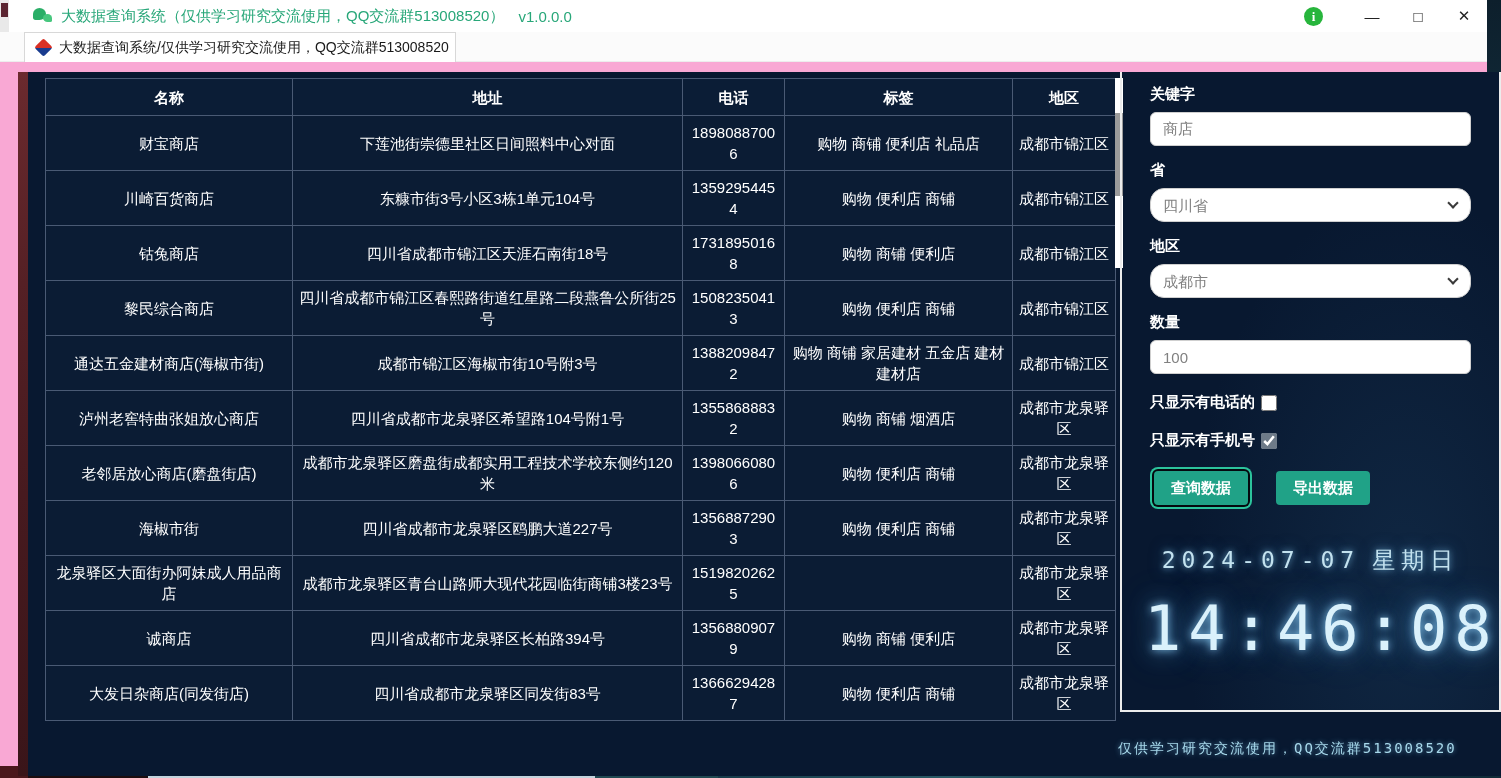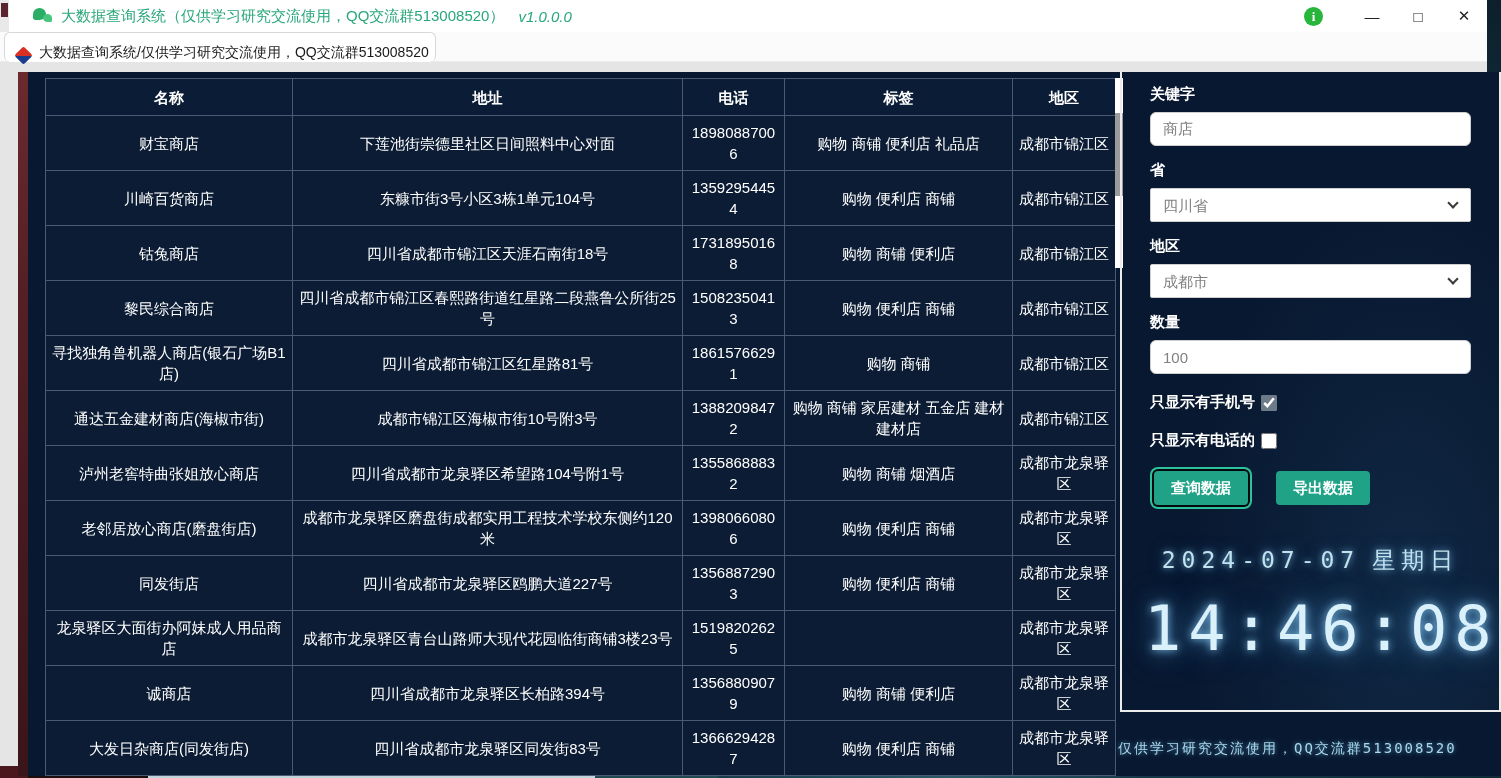--- a/index.html
+++ b/index.html
@@ -14,43 +14,43 @@
   .desktop-bottom { position:absolute; left:0; top:766px; width:1487px; height:12px; display:flex; }
   .db-seg1 { width:28px; background:#4a181c; }
   .db-seg2 { width:120px; background:#1c0d0f; }
   .db-seg3 { width:447px; background:#c2d3dc; }
   .db-seg4 { width:123px; background:#214952; }
   .db-seg5 { flex:1; background:linear-gradient(90deg,#173b4a 0%,#2a5a66 30%,#16394a 55%,#102c3a 100%); }
   .bg-window-edge { position:absolute; left:0; top:0; width:9px; height:32px; background:#e9e9e9; }
   .bg-window-glyph { position:absolute; left:1px; top:3px; width:7px; height:14px; background:#5a2430; }
 
   
-  .window { position:absolute; left:0; top:0; width:1487px; height:766px; background:#e5e5e5;padding-left:9px; }
+  .window { position:absolute; left:0; top:0; width:1487px; height:766px; background:#f9a8d4;padding-left:9px; }
 
   
   .titlebar { position:absolute; left:0; top:0; width:100%; height:32px; background:#ffffff;
     display:flex; align-items:center; }
   .app-icon { position:relative; width:20px; height:18px; margin-left:33px; }
   .app-icon .b1 { position:absolute; left:0; top:1px; width:13px; height:12px; border-radius:50% 50% 50% 20%; background:#2aae67; }
   .app-icon .b2 { position:absolute; left:10px; top:7px; width:9px; height:8px; border-radius:50% 50% 20% 50%; background:#47c77e; }
   .title-text { margin-left:8px; font-size:15px; color:#28a779; white-space:nowrap; }
-  .title-version { margin-left:14px; font-size:15px; color:#28a779;font-style:italic; }
+  .title-version { margin-left:14px; font-size:15px; color:#28a779; }
   .titlebar-controls { margin-left:auto; display:flex; align-items:center; height:100%; }
   .info-circle { width:19px; height:19px; border-radius:50%; background:#27b53c; color:#fff;
     font-size:13px; font-weight:bold; text-align:center; line-height:19px; font-family:"Liberation Serif",serif; }
   .win-btn { width:46px; height:32px; display:flex; align-items:center; justify-content:center;
     color:#222; font-size:15px; margin-left:0; }
   .win-btn.min { margin-left:26px; }
 
   
   .tabstrip { position:absolute; left:0; top:32px; width:100%; height:30px; background:#fbfbfb;
     border-bottom:1px solid #ededed; display:flex; }
-  .tab { margin-left:4px; width:432px; height:30px; background:#ffffff;
+  .tab { margin-left:24px; width:432px; height:30px; background:#ffffff;
     border-left:1px solid #d8d8d8; border-right:1px solid #d8d8d8; border-top:1px solid #d8d8d8;
-    display:flex; align-items:flex-end; padding-left:12px;border-radius:6px; }
+    display:flex; align-items:center; padding-left:12px; }
   .tab-logo { width:13px; height:13px; transform:rotate(45deg); border-radius:2px;
     background:linear-gradient(135deg,#d93025 55%,#1a3c8f 55%); margin-right:9px; flex:0 0 auto; }
   .tab-label { font-size:14px; color:#1a1a1a; white-space:nowrap; }
 
   
   .content { position:absolute; left:18px; top:62px; width:100%; height:704px; background:#081830; display:flex;margin-top:10px; }
   .red-strip { width:10px; height:100%;
     background:linear-gradient(180deg,#6b2a2e 0%,#552025 30%,#471a1f 60%,#3a1519 100%); }
   .main-col { flex:1; position:relative; }
   .right-panel { width:387px; position:relative; }
@@ -76,21 +76,21 @@
   .panel-frame { position:absolute; left:2px; right:4px; top:0; bottom:64px;
     border:2px solid #ececec; border-top:none;
     background:radial-gradient(ellipse at 75% 82%, rgba(45,95,135,0.22), rgba(0,0,0,0) 55%); }
   .panel-inner { padding:10px 28px 0 28px; }
   .field-label { color:#ffffff; font-weight:bold; font-size:15px; margin-top:15px; }
   .field-label.first { margin-top:3px; }
   .text-input { margin-top:8px; width:100%; height:34px; background:#ffffff; border:1px solid #cfcfcf;
     border-radius:6px; padding:0 12px; font-size:15px; color:#808080; font-family:inherit; }
   .select-wrap { position:relative; margin-top:8px; }
   .panel-select { appearance:none; -webkit-appearance:none; width:100%; height:34px; background:#ffffff;
-    border:1px solid #cfcfcf; border-radius:2px; padding:0 12px; font-size:15px; color:#808080; font-family:inherit; }
+    border:1px solid #cfcfcf; border-radius:14px; padding:0 12px; font-size:15px; color:#808080; font-family:inherit; }
   .chevron { position:absolute; right:14px; top:11px; width:8px; height:8px;
     border-right:2px solid #3a3a3a; border-bottom:2px solid #3a3a3a; transform:rotate(45deg); pointer-events:none; }
   .check-row { margin-top:19px; display:flex; align-items:center; color:#ffffff; font-weight:bold; font-size:15px; }
   .check-row input { width:16px; height:16px; margin-left:6px; }
   .check-row input.checked-gray { accent-color:#6d7a88; }
   .btn-row { margin-top:21px; display:flex; }
   .btn { height:34px; padding:0 17px; background:#20a287; color:#ffffff; font-weight:bold; font-size:15px;
     border:none; border-radius:4px; font-family:inherit;text-align:right; }
   .btn.query { box-shadow:0 0 0 2px #05090f, 0 0 0 4px #2cc39c; margin-left:4px; }
   .btn.export { margin-left:28px; }
@@ -190,27 +190,20 @@
                 <td>成都市锦江区</td>
               </tr>
               <tr>
                 <td>黎民综合商店</td>
                 <td>四川省成都市锦江区春熙路街道红星路二段燕鲁公所街25号</td>
                 <td>15082350413</td>
                 <td>购物 便利店 商铺</td>
                 <td>成都市锦江区</td>
               </tr>
               <tr>
-                <td>寻找独角兽机器人商店(银石广场B1店)</td>
-                <td>四川省成都市锦江区红星路81号</td>
-                <td>18615766291</td>
-                <td>购物 商铺</td>
-                <td>成都市锦江区</td>
-              </tr>
-              <tr>
                 <td>通达五金建材商店(海椒市街)</td>
                 <td>成都市锦江区海椒市街10号附3号</td>
                 <td>13882098472</td>
                 <td>购物 商铺 家居建材 五金店 建材 建材店</td>
                 <td>成都市锦江区</td>
               </tr>
               <tr>
                 <td>泸州老窖特曲张姐放心商店</td>
                 <td>四川省成都市龙泉驿区希望路104号附1号</td>
                 <td>13558688832</td>
@@ -218,21 +211,21 @@
                 <td>成都市龙泉驿区</td>
               </tr>
               <tr>
                 <td>老邻居放心商店(磨盘街店)</td>
                 <td>成都市龙泉驿区磨盘街成都实用工程技术学校东侧约120米</td>
                 <td>13980660806</td>
                 <td>购物 便利店 商铺</td>
                 <td>成都市龙泉驿区</td>
               </tr>
               <tr>
-                <td>同发街店</td>
+                <td>海椒市街</td>
                 <td>四川省成都市龙泉驿区鸥鹏大道227号</td>
                 <td>13568872903</td>
                 <td>购物 便利店 商铺</td>
                 <td>成都市龙泉驿区</td>
               </tr>
               <tr>
                 <td>龙泉驿区大面街办阿妹成人用品商店</td>
                 <td>成都市龙泉驿区青台山路师大现代花园临街商铺3楼23号</td>
                 <td>15198202625</td>
                 <td></td>
@@ -285,26 +278,26 @@
               <select class="panel-select">
                 <option>成都市</option>
               </select>
               <div class="chevron"></div>
             </div>
 
             <div class="field-label">数量</div>
             <input class="text-input" type="text" value="100" style="">
 
             <div class="check-row">
+              <span>只显示有电话的</span>
+              <input type="checkbox" style="">
+            </div>
+            <div class="check-row">
               <span>只显示有手机号</span>
               <input type="checkbox" class="checked-gray" checked="" style="">
-            </div>
-            <div class="check-row">
-              <span>只显示有电话的</span>
-              <input type="checkbox" style="">
             </div>
 
             <div class="btn-row">
               <button class="btn query">查询数据</button>
               <button class="btn export">导出数据</button>
             </div>
 
             <div class="clock-block">
               <div class="clock-date">
                 <span>2024-07-07</span><span class="clock-weekday">星期日</span>

